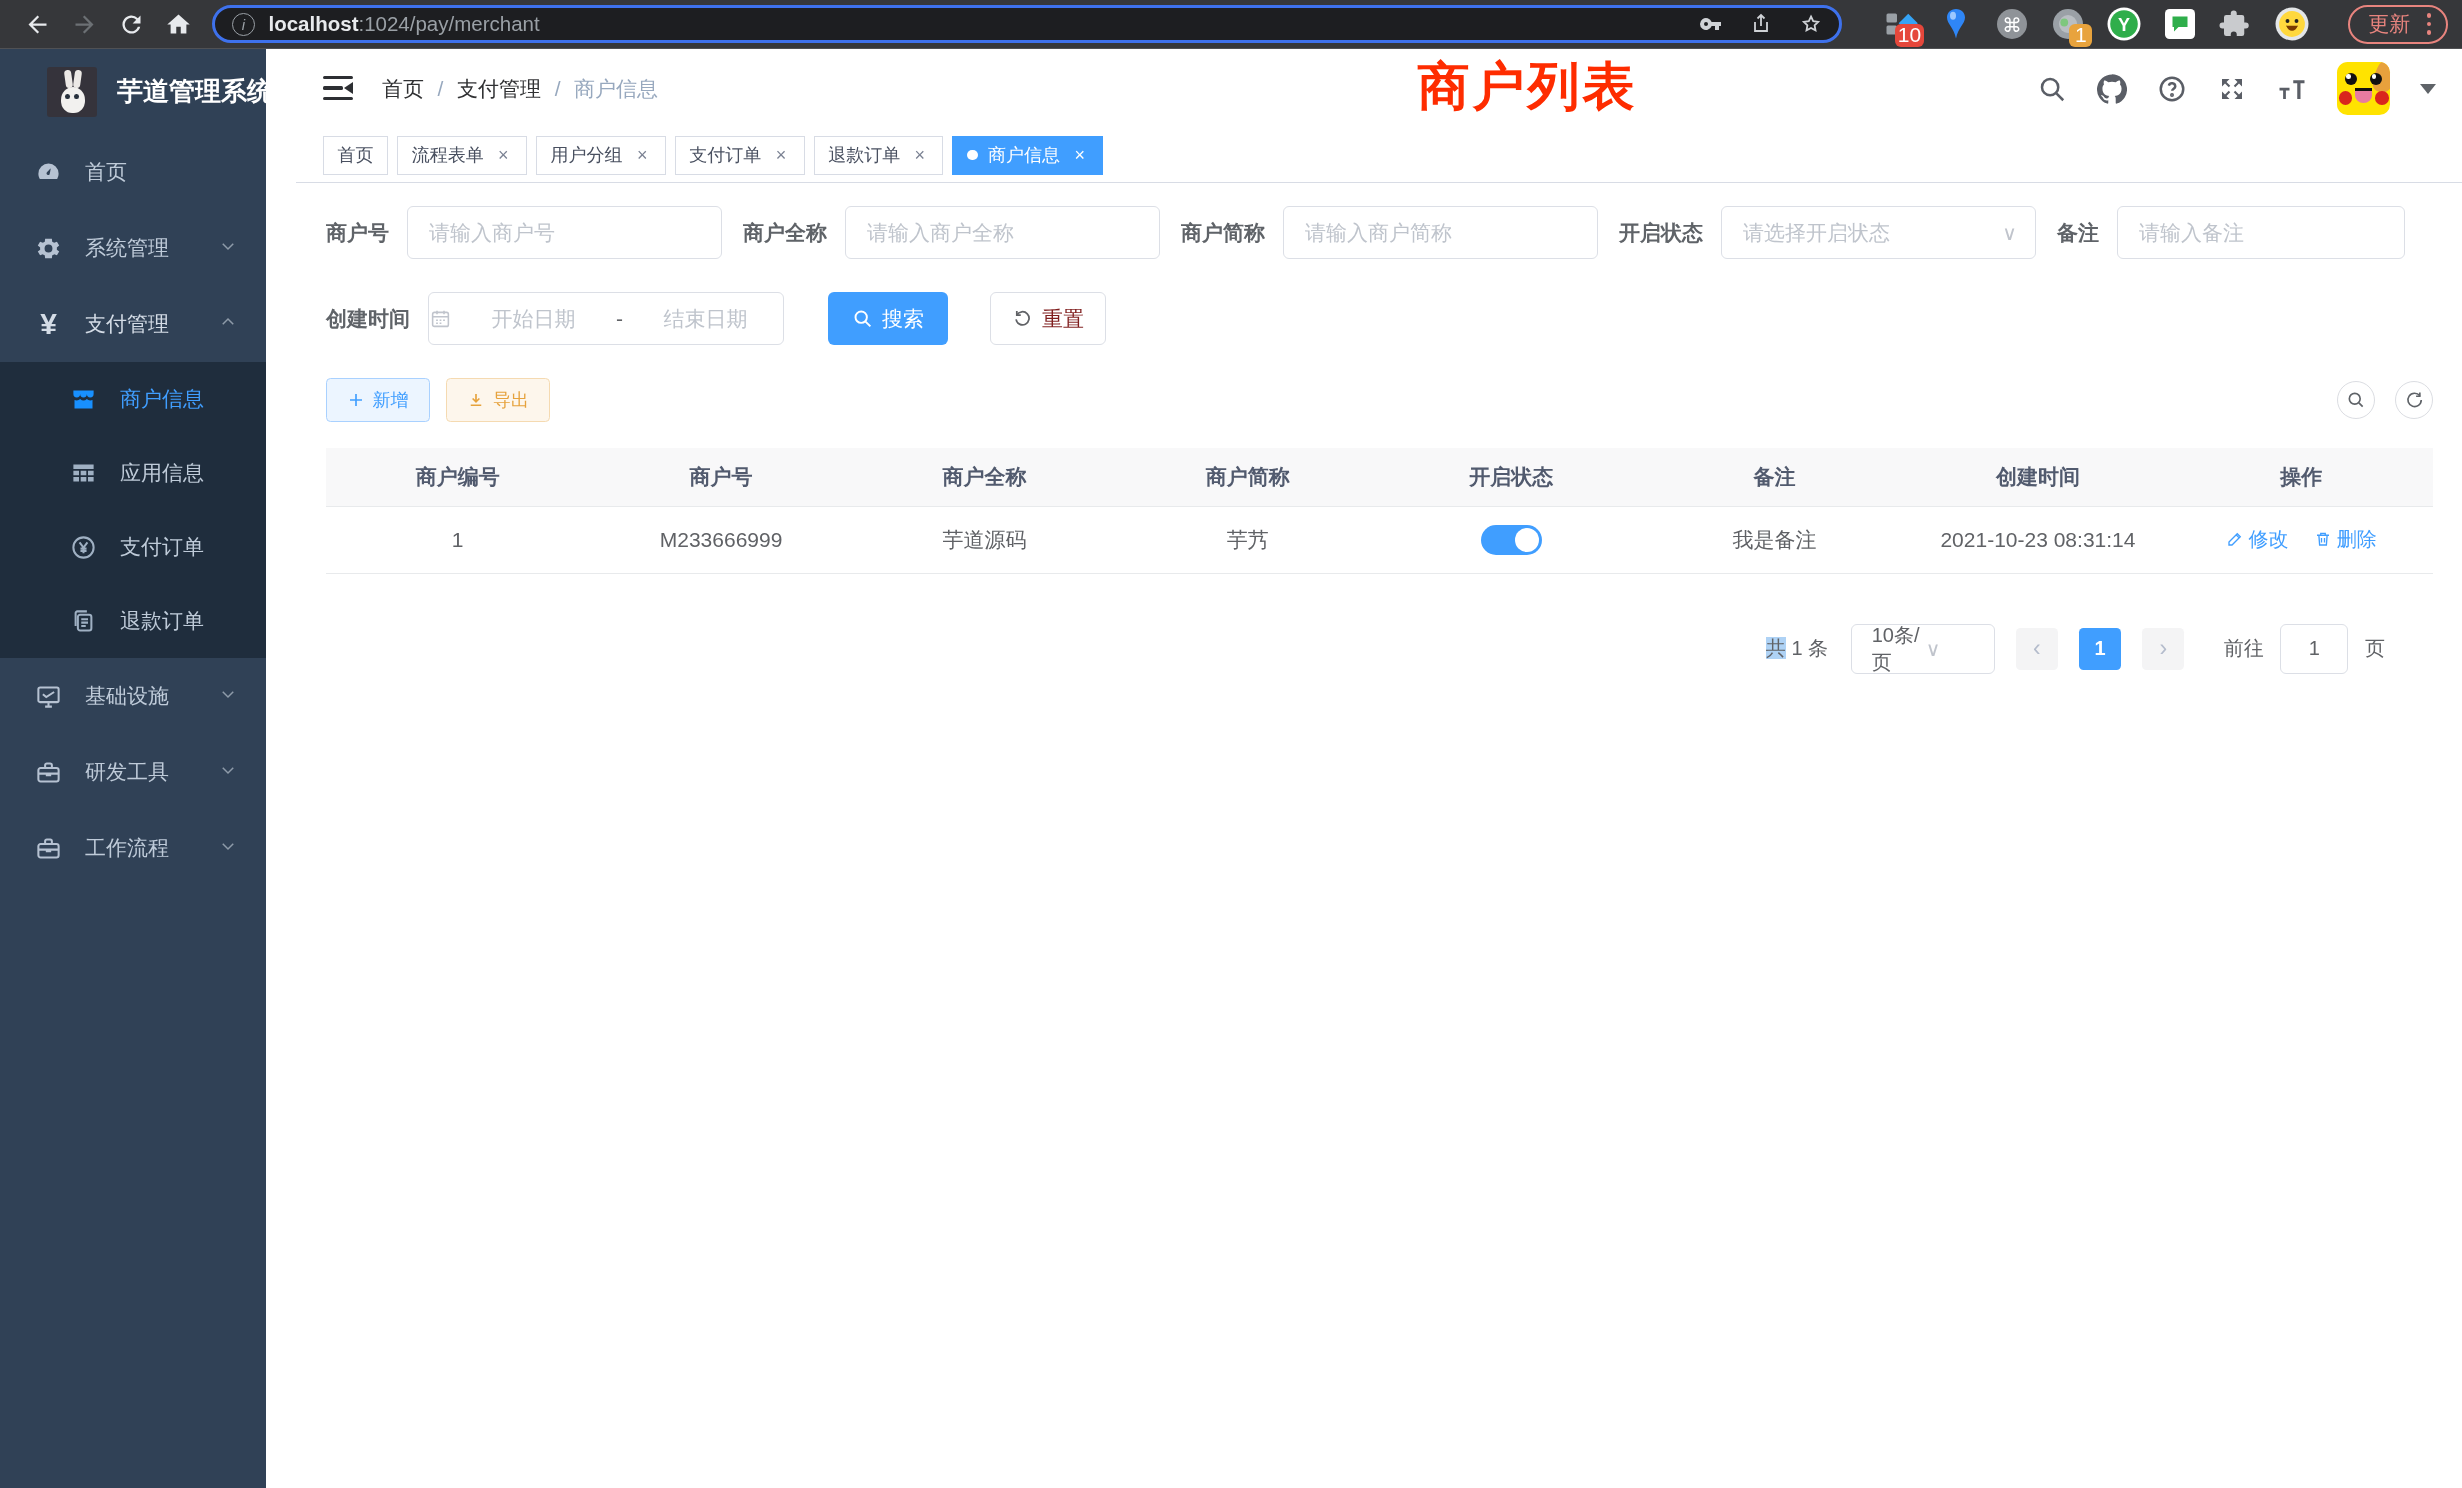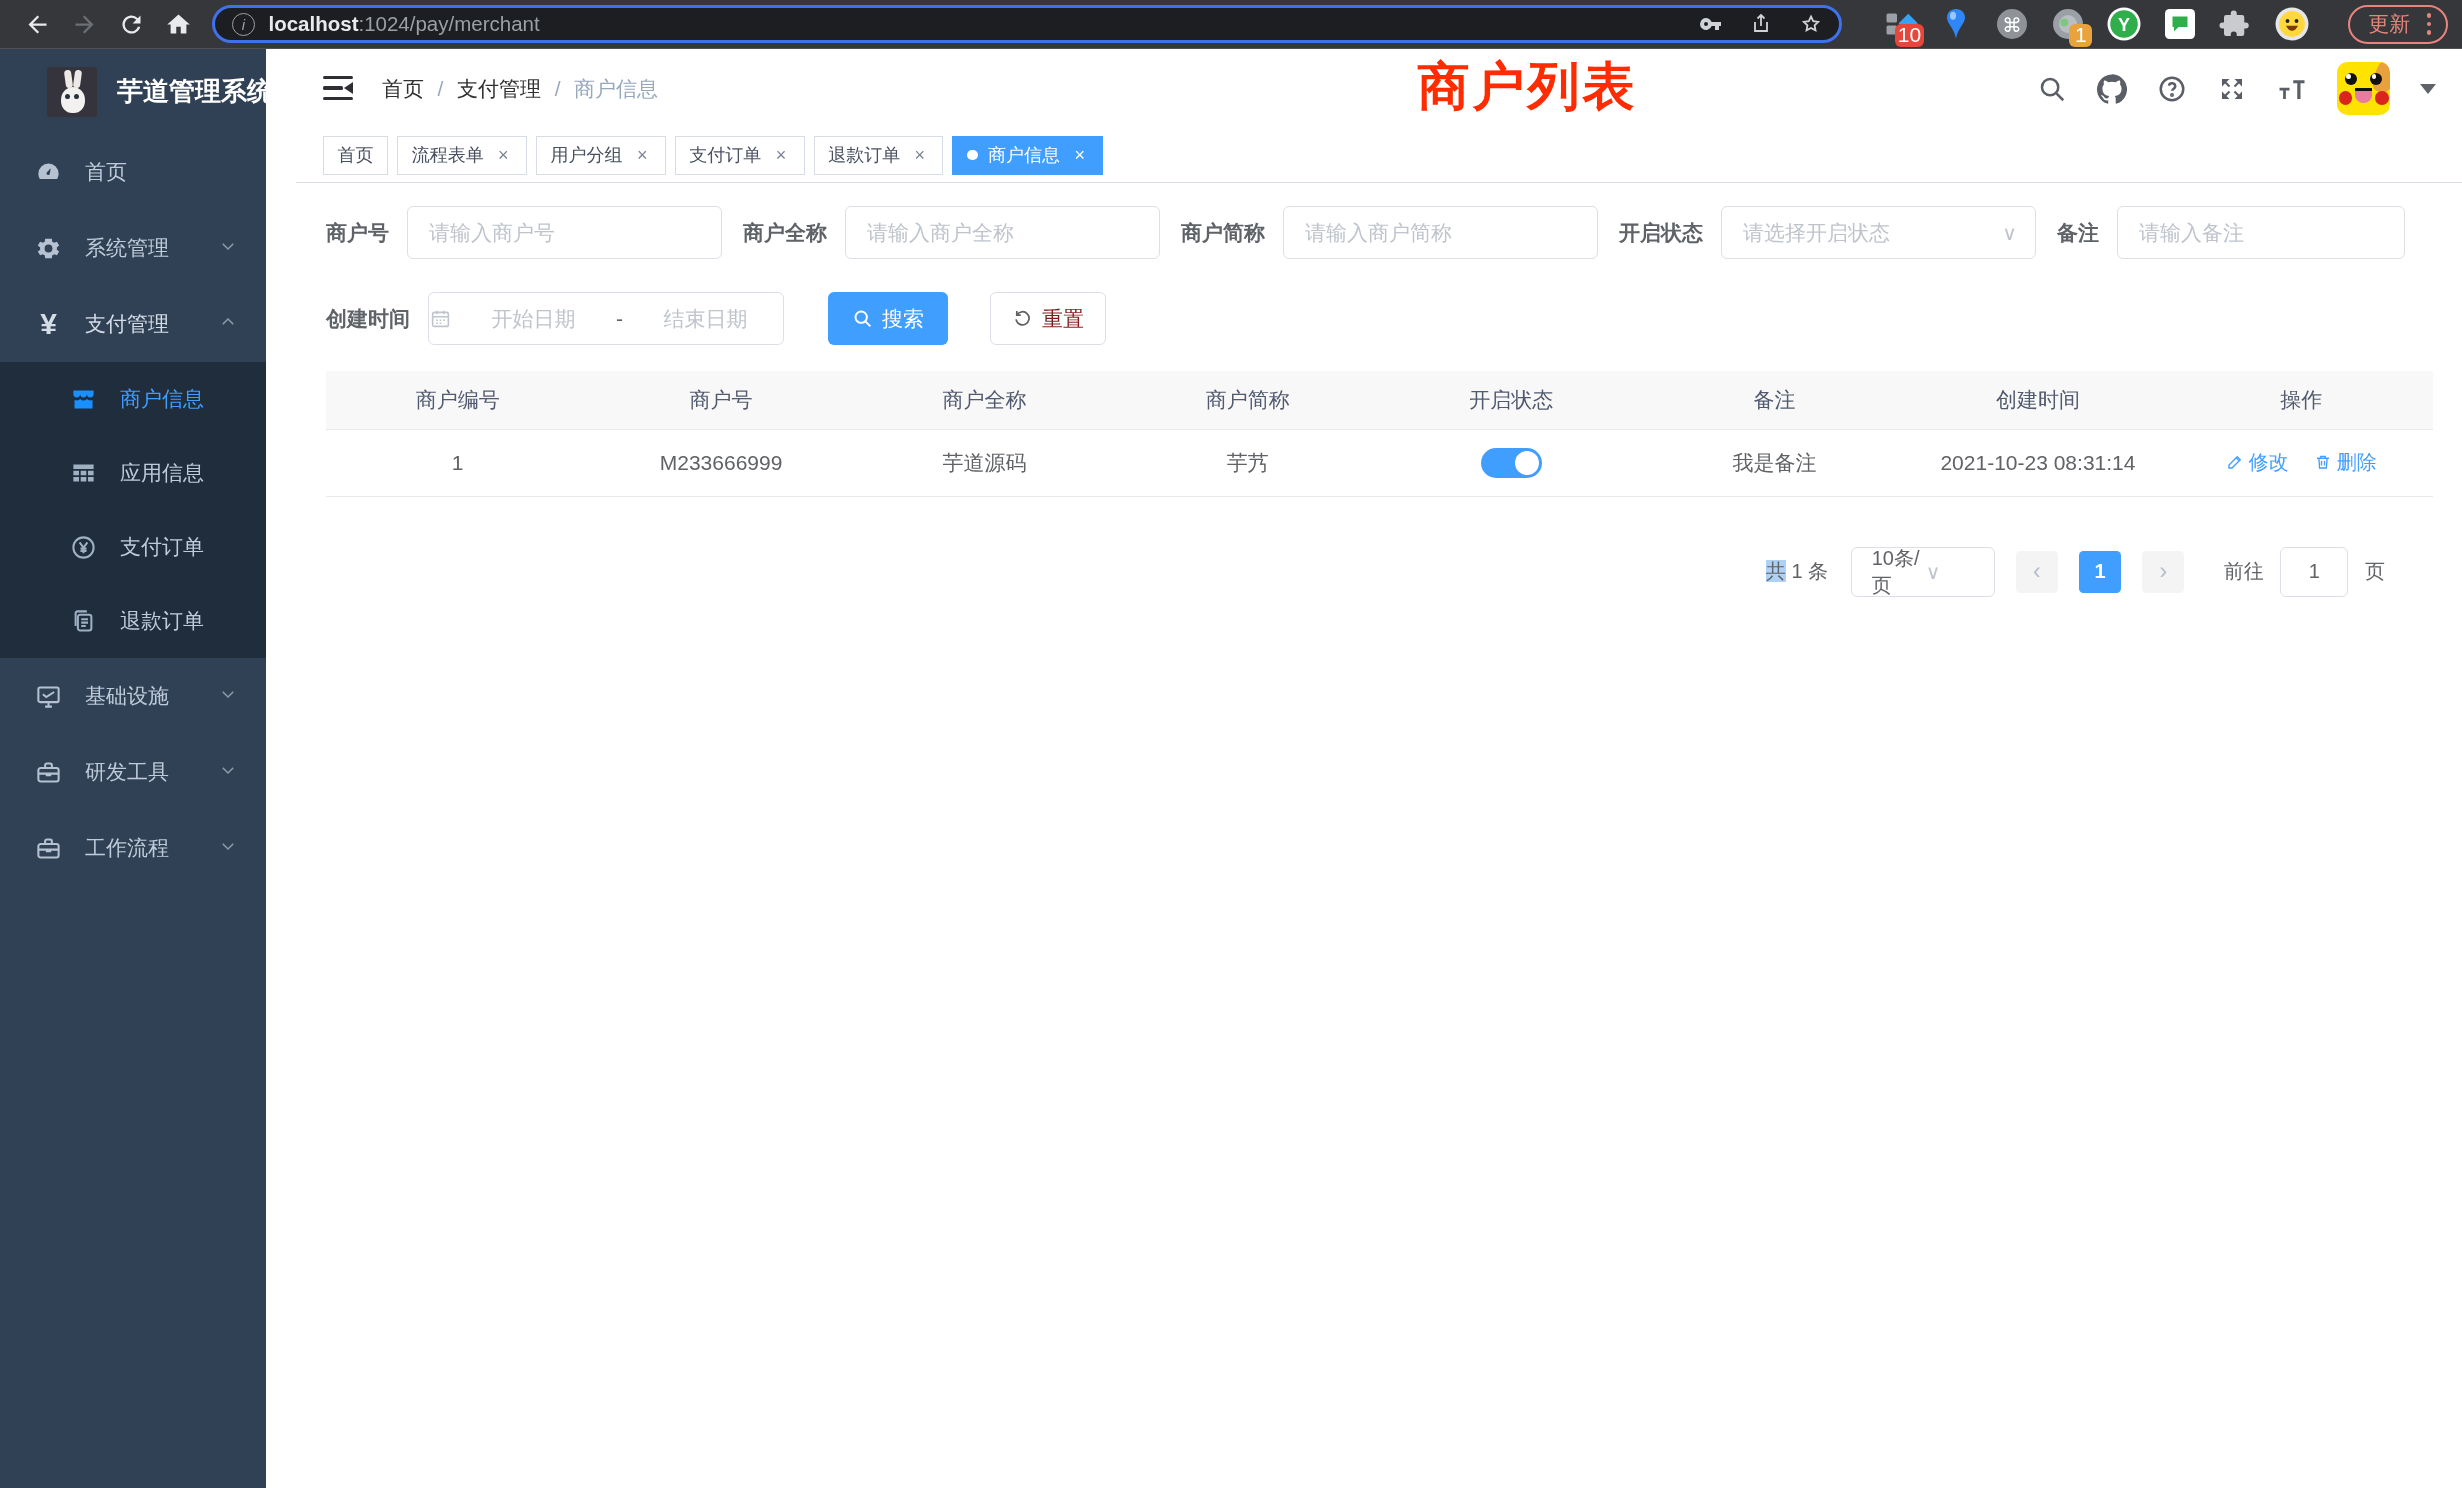--- a/index.html
+++ b/index.html
@@ -115,21 +115,21 @@
   .btn-mini svg{ width:18px; height:18px; }
   .btn-add { background:#ecf5ff; border:1.5px solid #a9d1ff; color:#409eff; }
   .btn-export { background:#fdf6ec; border:1.5px solid #f5dab1; color:#e6a23c; margin-left:16.7px; }
   .tool-right { margin-left:auto; display:flex; gap:20px; }
   .circ { width:38px; height:38px; border:1.5px solid #dbdde2; border-radius:50%; background:#fff;
     display:flex; align-items:center; justify-content:center; color:#5f6368; cursor:pointer; }
   .circ svg { width:20px; height:20px; }
 
   
   table.grid { width:100%; margin-top:26px; border-collapse:collapse; table-layout:fixed; }
-  .grid th { background:#f8f8f9; height:58px; font-size:21px; color:#515a6e; font-weight:normal; text-align:center; }
+  .grid th { background:#f8f8f9; height:58px; font-size:21px; color:#515a6e; font-weight:bold; text-align:center; }
   .grid td { height:67px; font-size:21px; color:#606266; text-align:center; border-bottom:1.5px solid #e8eaec; }
   .grid thead tr { border-bottom:1.5px solid #e8eaec; }
   .switch { width:61px; height:30px; border-radius:15px; background:#409eff; position:relative; display:inline-block; vertical-align:middle; cursor:pointer;}
   .switch .knob { position:absolute; right:3px; top:3px; width:24px; height:24px; background:#fff; border-radius:50%; }
   .oplink { color:#409eff; font-size:20px; display:inline-flex; align-items:center; gap:4.5px; cursor:pointer; }
   .oplink svg{ width:18px; height:18px; }
   .oplink + .oplink { margin-left:20px; }
 
   
   .pager { margin-top:50px; display:flex; align-items:center; justify-content:flex-end;
@@ -508,20 +508,48 @@
       </span>
       <span class="btn btn-reset">
         <svg viewBox="0 0 24 24" fill="none" stroke="#606266" stroke-width="2">
             <path d="M5.5 8A7.5 7.5 0 1 1 4.6 13"></path>
             <path d="M5.5 3.5V8H10"></path>
           </svg>
         <span>重置</span>
       </span>
     </div>
 
+    <div class="toolbar">
+      <span class="btn-mini btn-add">
+        <svg viewBox="0 0 24 24" fill="none" stroke="#409eff" stroke-width="2.2">
+            <path d="M12 4v16M4 12h16"></path>
+          </svg>
+        <span>新增</span>
+      </span>
+      <span class="btn-mini btn-export">
+        <svg viewBox="0 0 24 24" fill="none" stroke="#e6a23c" stroke-width="2.2">
+            <path d="M12 4v10M7.5 10 12 14.5 16.5 10M5 19h14"></path>
+          </svg>
+        <span>导出</span>
+      </span>
+      <span class="tool-right">
+        <span class="circ">
+          <svg viewBox="0 0 24 24" fill="none" stroke="currentColor" stroke-width="2">
+              <circle cx="10.5" cy="10.5" r="6.5"></circle>
+              <path d="M15.5 15.5 20 20"></path>
+            </svg>
+        </span>
+        <span class="circ">
+          <svg viewBox="0 0 24 24" fill="none" stroke="currentColor" stroke-width="2">
+              <path d="M19 7a8 8 0 1 0 1.7 5"></path>
+              <path d="M19 3v4.5h-4.5"></path>
+            </svg>
+        </span>
+      </span>
+    </div>
 
     <table class="grid">
       <thead>
         <tr>
           <th>商户编号</th>
           <th>商户号</th>
           <th>商户全称</th>
           <th>商户简称</th>
           <th>开启状态</th>
           <th>备注</th>

